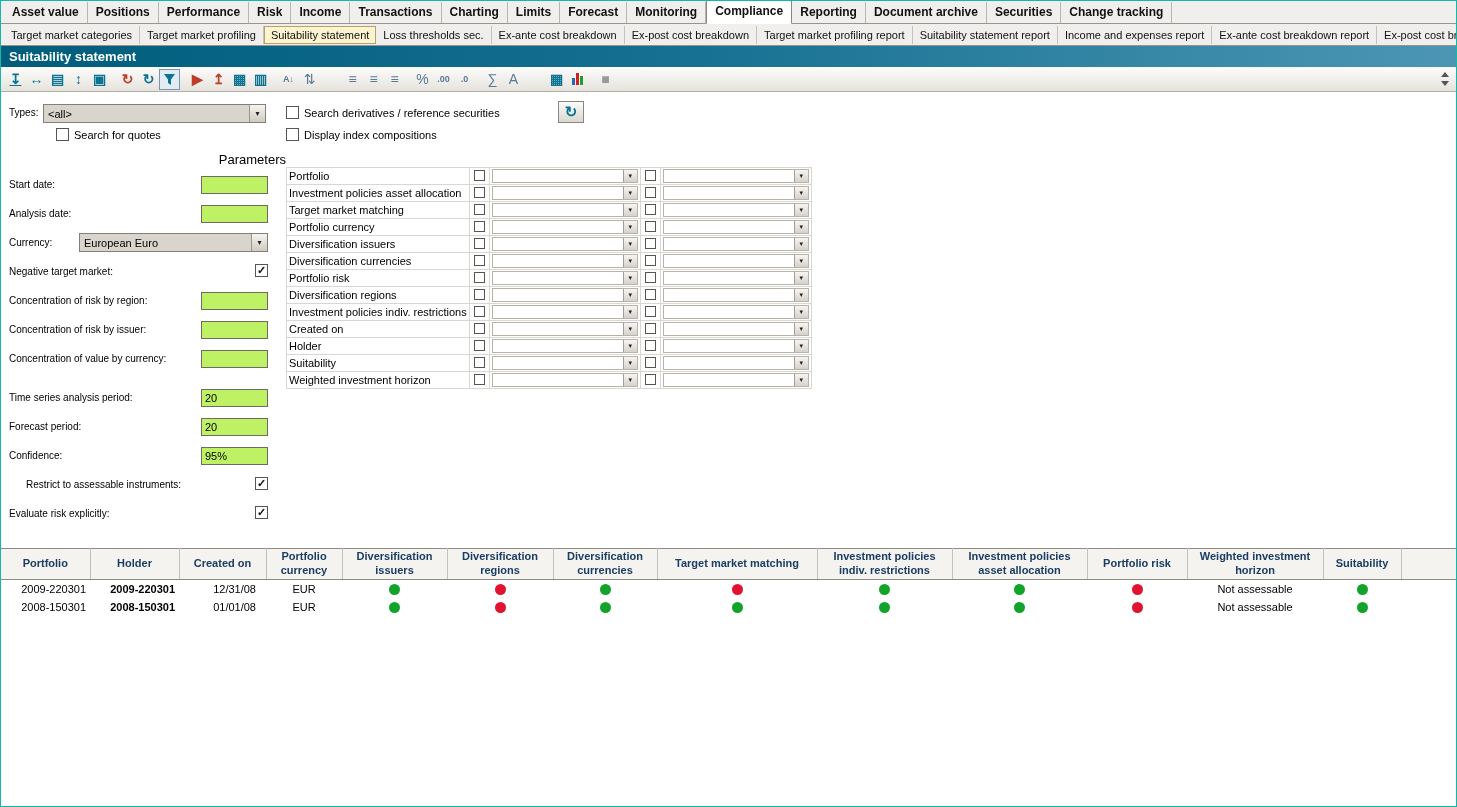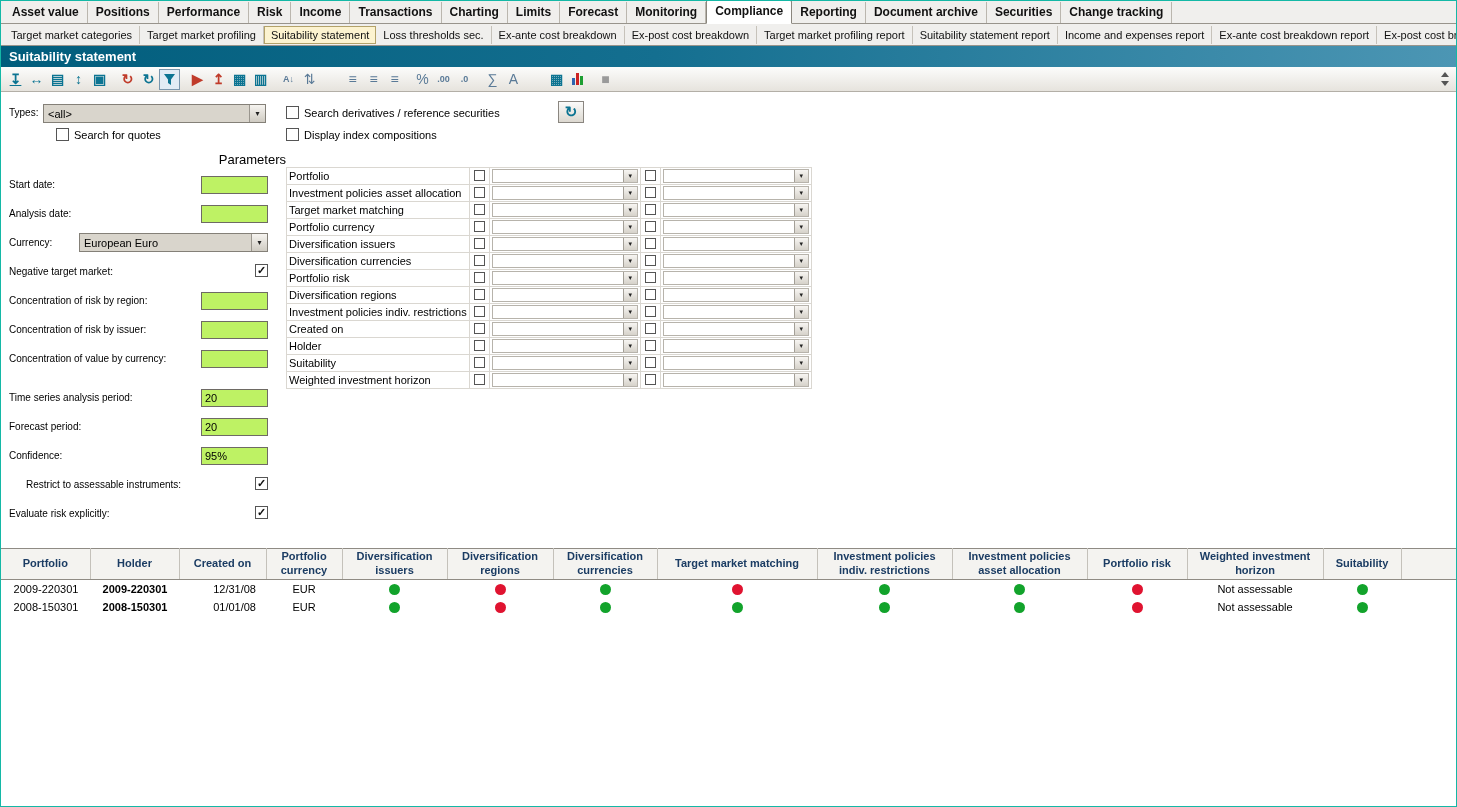--- a/index.html
+++ b/index.html
@@ -63,21 +63,21 @@
   .cell-combo { display:flex; align-items:center; height:14px; border:1px solid #b7b3ab; background:#fff; }
   .cell-combo .arrow { margin-left:auto; width:14px; height:100%; background:linear-gradient(#f7f5f2,#d6d2ca); border-left:1px solid #a39f97; display:flex; align-items:center; justify-content:center; }
   .cell-combo .arrow::after { content:"▾"; font-size:7px; color:#222; }
 
   
   .results { position:absolute; left:0; right:0; top:547px; }
   .results table { border-collapse:collapse; table-layout:fixed; width:1457px; font-size:11px; }
   .results th { font-weight:bold; color:#1b3c63; text-align:center; vertical-align:middle; background:#f4f3f0; border-top:1px solid #8f8b84; border-bottom:1px solid #8f8b84; border-right:1px solid #c4c1ba; height:31px; padding:1px 3px; line-height:1.25; }
   .results th.filler { border-right:none; }
   .results td { height:18px; padding:0 4px; vertical-align:middle; white-space:nowrap; overflow:hidden; }
-  .results td.l { text-align:center; padding-left:5px; }
+  .results td.l { text-align:right; padding-left:5px; }
   .results td.r { text-align:right; padding-right:10px; }
   .results td.c { text-align:center; }
   .results td.bold { font-weight:bold; }
   .dot { display:inline-block; width:11px; height:11px; border-radius:50%; vertical-align:middle; }
   .dot[data-status="green"] { background:#12a32b; }
   .dot[data-status="red"] { background:#e01330; }
 
   
   .status-bar { position:absolute; left:0; right:0; bottom:0; height:17px; background:#f0efec; border-top:1px solid #aaa69e; font-size:11px; display:flex; align-items:center; padding-left:4px; }
 </style>

